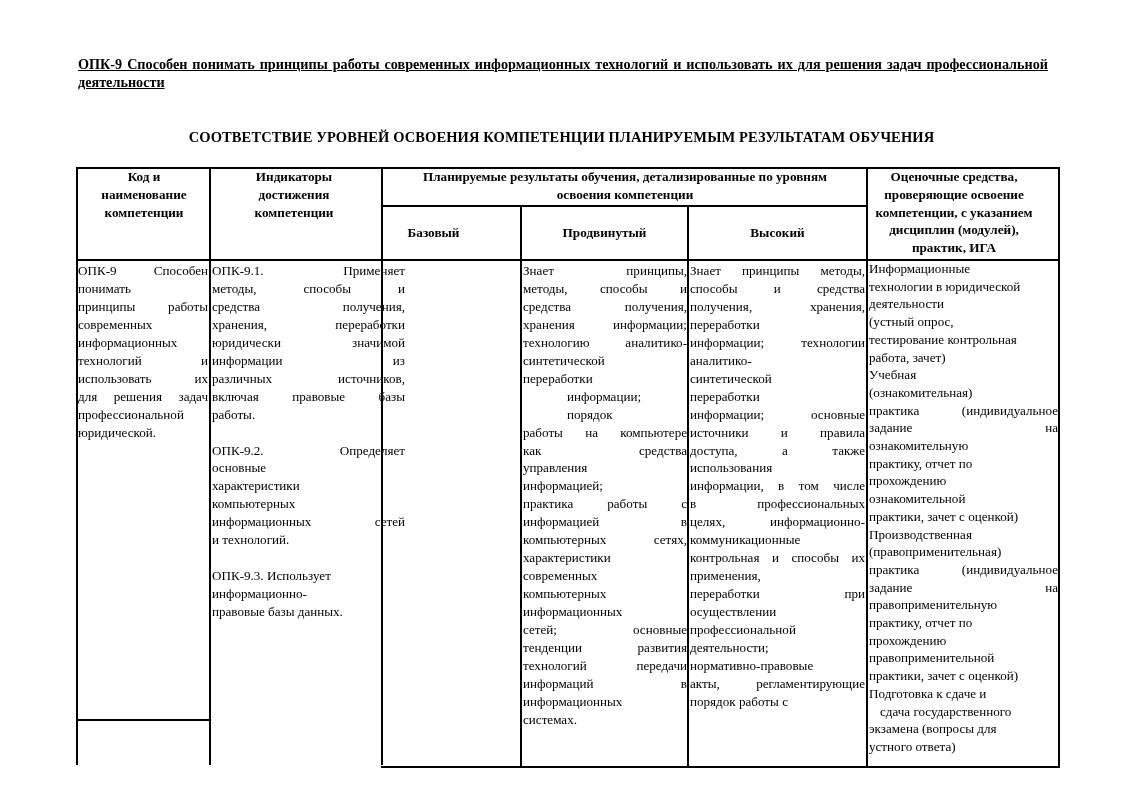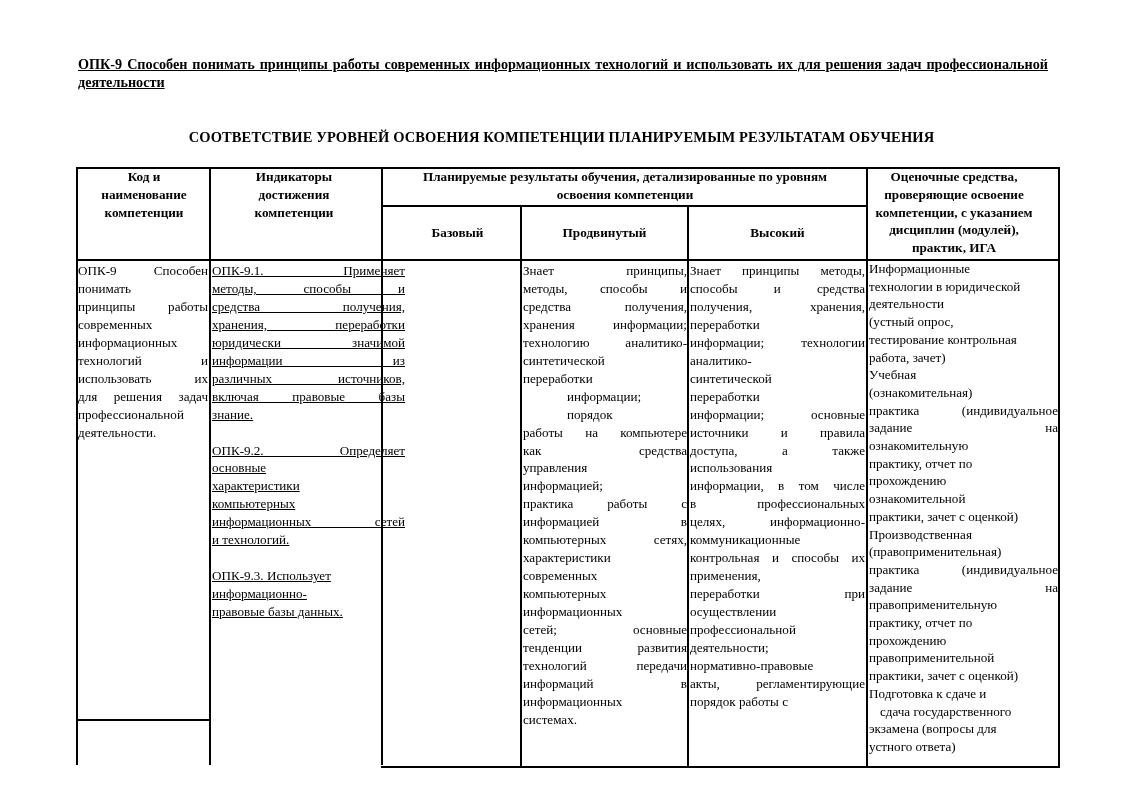--- a/index.html
+++ b/index.html
@@ -29,48 +29,48 @@
   <div class="line" style="left:520px; top:205px; width:1.5px; height:562px;"></div>
   <div class="line" style="left:687px; top:205px; width:1.5px; height:562px;"></div>
   <div class="line" style="left:866px; top:167px; width:1.5px; height:600px;"></div>
   <div class="line" style="left:1058px; top:167px; width:1.5px; height:600px;"></div>
   <div class="line" style="left:76px; top:719px; width:134px; height:1.5px;"></div>
   <div class="line" style="left:381px; top:766px; width:679px; height:1.5px;"></div>
 
   <div class="cell hdr" style="left:84px; top:168px; width:120px;">Код и наименование компетенции</div>
   <div class="cell hdr" style="left:232px; top:168px; width:124px;">Индикаторы достижения компетенции</div>
   <div class="cell hdr" style="left:395px; top:168px; width:460px;">Планируемые результаты обучения, детализированные по уровням освоения компетенции</div>
-  <div class="cell hdr" style="left:388px; top:224px; width:139px;">Базовый</div>
+  <div class="cell hdr" style="left:364px; top:224px; width:139px;">Базовый</div>
   <div class="cell hdr" style="left:521px; top:224px; width:167px;">Продвинутый</div>
   <div class="cell hdr" style="left:688px; top:224px; width:179px;">Высокий</div>
   <div class="cell hdr" style="left:868px; top:168px; width:172px;">Оценочные средства, проверяющие освоение компетенции, с указанием дисциплин (модулей), практик, ИГА</div>
 
   <div class="cell just" style="left:78px; top:262px; width:130px;" id="code-cell">
       <p style="text-align-last: justify;">ОПК-9 Способен</p>
       <p style="text-align-last: left;">понимать</p>
       <p style="text-align-last: justify;">принципы работы</p>
       <p style="text-align-last: left;">современных</p>
       <p style="text-align-last: left;">информационных</p>
       <p style="text-align-last: justify;">технологий и</p>
       <p style="text-align-last: justify;">использовать их</p>
       <p style="text-align-last: justify;">для решения задач</p>
       <p style="text-align-last: left;">профессиональной</p>
-      <p style="text-align-last: left;">деятельности.</p>
+      <p style="text-align-last: left;">юридической.</p>
     </div>
-  <div class="cell just" style="left:212px; top:262px; width:193px;text-decoration:underline;" id="ind-cell">
+  <div class="cell just" style="left:212px; top:262px; width:193px;" id="ind-cell">
       <div>
         <p style="text-align-last: justify;">ОПК-9.1. Применяет</p>
         <p style="text-align-last: justify;">методы, способы и</p>
         <p style="text-align-last: justify;">средства получения,</p>
         <p style="text-align-last: justify;">хранения, переработки</p>
         <p style="text-align-last: justify;">юридически значимой</p>
         <p style="text-align-last: justify;">информации из</p>
         <p style="text-align-last: justify;">различных источников,</p>
         <p style="text-align-last: justify;">включая правовые базы</p>
-        <p style="text-align-last: left;">знание.</p>
+        <p style="text-align-last: left;">работы.</p>
       </div>
       <div class="gap"></div>
       <div>
         <p style="text-align-last: justify;">ОПК-9.2. Определяет</p>
         <p style="text-align-last: left;">основные</p>
         <p style="text-align-last: left;">характеристики</p>
         <p style="text-align-last: left;">компьютерных</p>
         <p style="text-align-last: justify;">информационных сетей</p>
         <p style="text-align-last: left;">и технологий.</p>
       </div>

